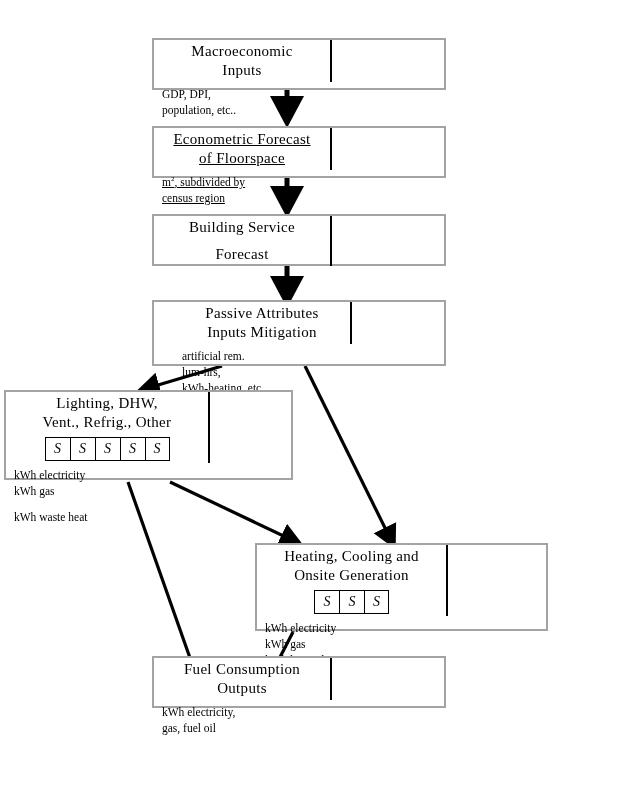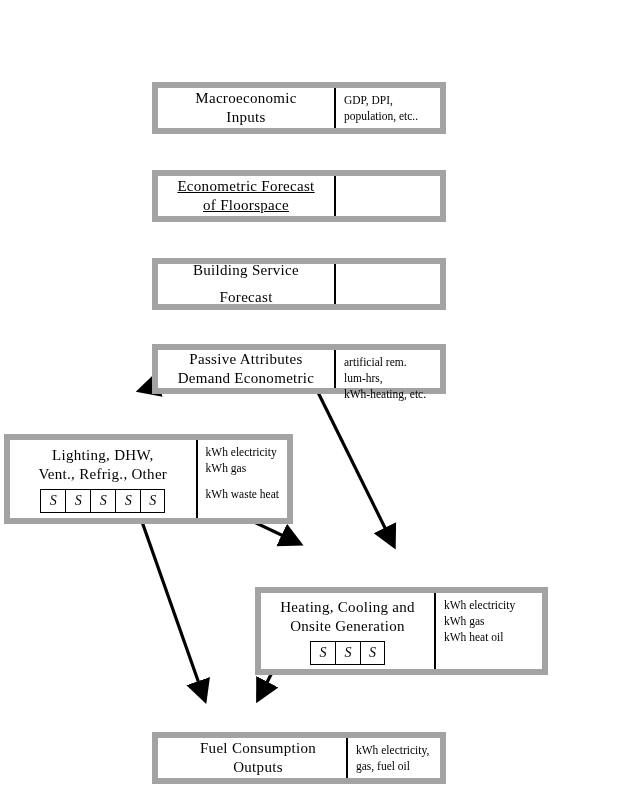--- a/index.html
+++ b/index.html
@@ -19,26 +19,25 @@
     position: absolute;
     left: 0;
     top: 0;
     width: 642px;
     height: 798px;
     pointer-events: none;
   }
   .node {
     position: absolute;
     box-sizing: border-box;
-    border: 6px solid #a3a3a3;
+    border: 2px solid #a3a3a3;
     background: #ffffff;
     display: flex;
-    flex-direction: row;
+    flex-direction: column;
     z-index: 3;
-    margin-top: 44px;
   }
   .node .left {
     box-sizing: border-box;
     display: flex;
     flex-direction: column;
     align-items: center;
     justify-content: center;
     border-right: 2px solid #000;
     padding: 2px 4px;
   }
@@ -133,33 +132,37 @@
       <div class="note-line">GDP, DPI,</div>
       <div class="note-line">population, etc..</div>
     </div>
   </div>
 
   <div class="node" style="left:152px; top:126px; width:294px; height:52px;text-decoration:underline;">
     <div class="left" style="width:178px;">
       <div class="title-line">Econometric Forecast</div>
       <div class="title-line">of Floorspace</div>
     </div>
+    <div class="right">
+      <div class="note-line"><span>m</span><sup>2</sup><span>, subdivided by</span></div>
+      <div class="note-line">census region</div>
+    </div>
   </div>
 
   <div class="node" style="left:152px; top:214px; width:294px; height:52px;">
     <div class="left" style="width:178px;gap:8px;">
       <div class="title-line">Building Service</div>
       <div class="title-line">Forecast</div>
     </div>
   </div>
 
-  <div class="node" style="left:152px; top:300px; width:294px; height:50px;">
+  <div class="node" style="left:152px; top:300px; width:294px; height:66px;padding-left:20px;">
     <div class="left" style="width:178px;">
       <div class="title-line">Passive Attributes</div>
-      <div class="title-line">Demand Econometric</div>
+      <div class="title-line">Inputs Mitigation</div>
     </div>
     <div class="right">
       <div class="note-line">artificial rem.</div>
       <div class="note-line">lum-hrs,</div>
       <div class="note-line">kWh-heating, etc.</div>
     </div>
   </div>
 
   <div class="node" style="left:4px; top:390px; width:289px; height:90px;">
     <div class="left" style="width:204px;">
@@ -175,37 +178,37 @@
     </div>
     <div class="right">
       <div class="note-line">kWh electricity</div>
       <div class="note-line">kWh gas</div>
       <div class="note-gap"></div>
       <div class="note-line">kWh waste heat</div>
     </div>
   </div>
 
   <div class="node" style="left:255px; top:543px; width:293px; height:88px;">
-    <div class="left" style="width:175px;">
+    <div class="left" style="width:191px;">
       <div class="title-line">Heating, Cooling and</div>
       <div class="title-line">Onsite Generation</div>
       <div class="s-row">
         <div class="s-cell">S</div>
         <div class="s-cell">S</div>
         <div class="s-cell">S</div>
       </div>
     </div>
     <div class="right">
       <div class="note-line">kWh electricity</div>
       <div class="note-line">kWh gas</div>
       <div class="note-line">kWh heat oil</div>
     </div>
   </div>
 
-  <div class="node" style="left:152px; top:688px; width:294px; height:52px;padding-left:12px;">
+  <div class="node" style="left:152px; top:656px; width:294px; height:52px;">
     <div class="left" style="width:178px;">
       <div class="title-line">Fuel Consumption</div>
       <div class="title-line">Outputs</div>
     </div>
     <div class="right">
       <div class="note-line">kWh electricity,</div>
       <div class="note-line">gas, fuel oil</div>
     </div>
   </div>
 

